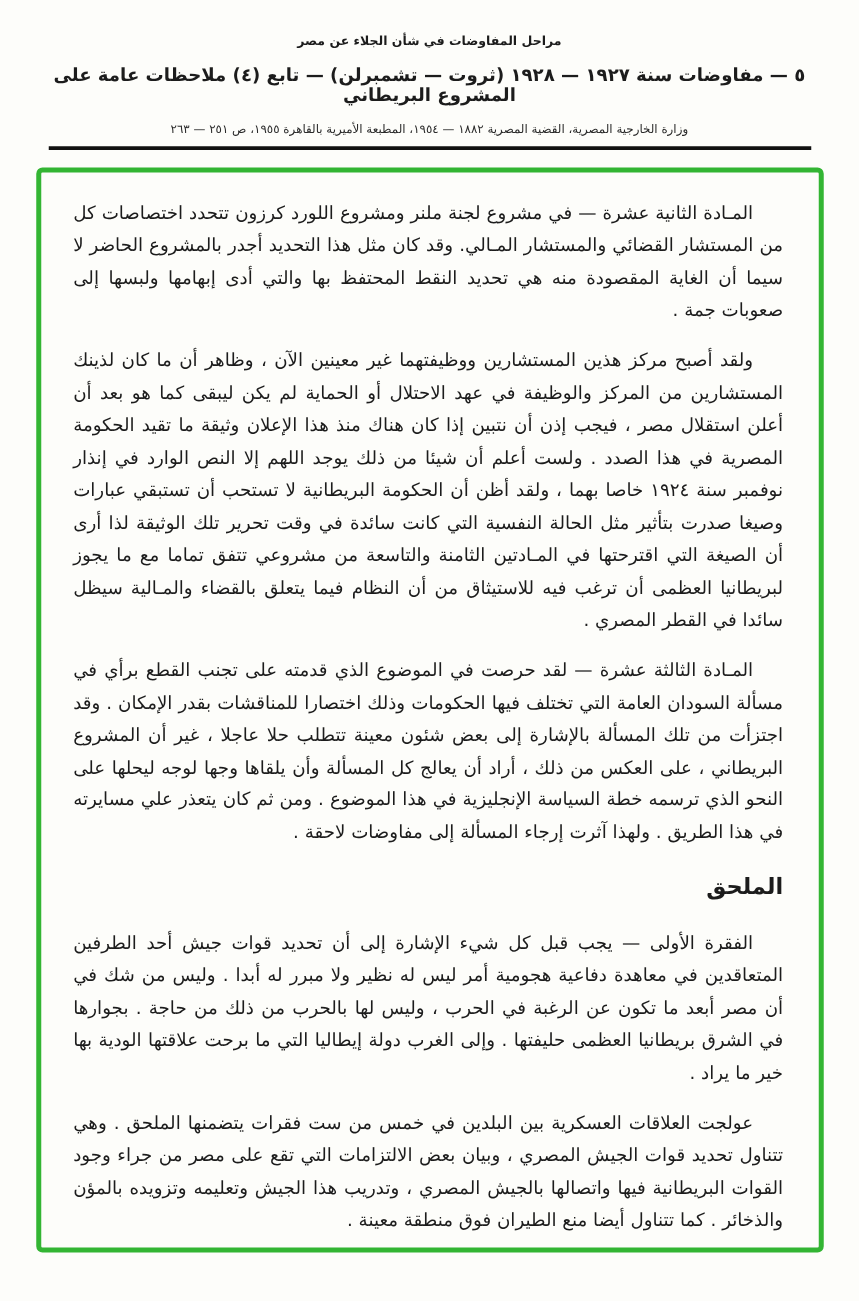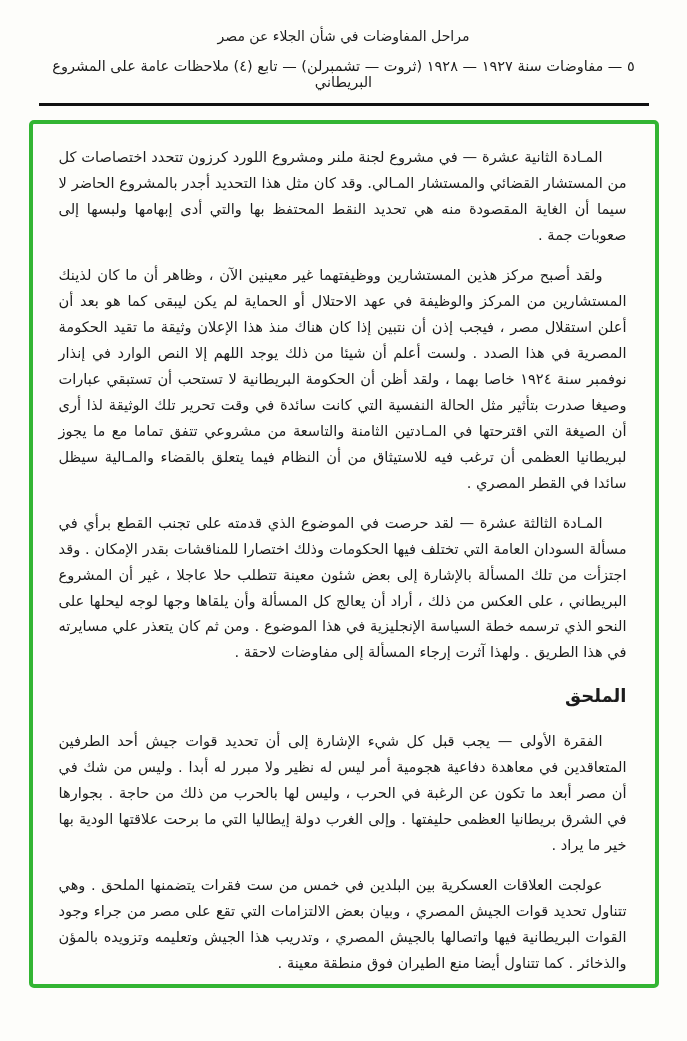--- a/index.html
+++ b/index.html
@@ -19,28 +19,28 @@
   }
   .page{
     width:687px;height:1041px;
     padding:28px 14px 14px 14px;
     position:relative;
   }
   .doc-header{
     text-align:center;
   }
   .title{
-    font-size:14px;
-    font-weight:normal;
+    font-size:10px;
+    font-weight:bold;
     letter-spacing:0.5px;
     margin-bottom:14px;
   }
   .subtitle{
     font-size:14.5px;
-    font-weight:normal;
+    font-weight:bold;
     margin-bottom:13px;
     padding:0 20px;
   }
   .source{
     font-size:9.5px;
     color:#2a2a2a;
     margin-bottom:8px;
   }
   .divider{
     height:3px;
@@ -72,20 +72,21 @@
   }
 </style>
 </head>
 <body>
 
 <div class="page">
 
   <header class="doc-header">
     <div class="title">مراحل المفاوضات في شأن الجلاء عن مصر</div>
     <div class="subtitle">٥ — مفاوضات سنة ١٩٢٧ — ١٩٢٨ (ثروت — تشمبرلن) — تابع (٤) ملاحظات عامة على المشروع البريطاني</div>
+    <div class="source">وزارة الخارجية المصرية، القضية المصرية ١٨٨٢ — ١٩٥٤، المطبعة الأميرية بالقاهرة ١٩٥٥، ص ٢٥١ — ٢٦٣</div>
     <div class="divider"></div>
   </header>
 
   <main class="content-box">
     <p class="para">المـادة الثانية عشرة — في مشروع لجنة ملنر ومشروع اللورد كرزون تتحدد اختصاصات كل من المستشار القضائي والمستشار المـالي. وقد كان مثل هذا التحديد أجدر بالمشروع الحاضر لا سيما أن الغاية المقصودة منه هي تحديد النقط المحتفظ بها والتي أدى إبهامها ولبسها إلى صعوبات جمة .</p>
 
     <p class="para">ولقد أصبح مركز هذين المستشارين ووظيفتهما غير معينين الآن ، وظاهر أن ما كان لذينك المستشارين من المركز والوظيفة في عهد الاحتلال أو الحماية لم يكن ليبقى كما هو بعد أن أعلن استقلال مصر ، فيجب إذن أن نتبين إذا كان هناك منذ هذا الإعلان وثيقة ما تقيد الحكومة المصرية في هذا الصدد . ولست أعلم أن شيئا من ذلك يوجد اللهم إلا النص الوارد في إنذار نوفمبر سنة ١٩٢٤ خاصا بهما ، ولقد أظن أن الحكومة البريطانية لا تستحب أن تستبقي عبارات وصيغا صدرت بتأثير مثل الحالة النفسية التي كانت سائدة في وقت تحرير تلك الوثيقة لذا أرى أن الصيغة التي اقترحتها في المـادتين الثامنة والتاسعة من مشروعي تتفق تماما مع ما يجوز لبريطانيا العظمى أن ترغب فيه للاستيثاق من أن النظام فيما يتعلق بالقضاء والمـالية سيظل سائدا في القطر المصري .</p>
 
     <p class="para">المـادة الثالثة عشرة — لقد حرصت في الموضوع الذي قدمته على تجنب القطع برأي في مسألة السودان العامة التي تختلف فيها الحكومات وذلك اختصارا للمناقشات بقدر الإمكان . وقد اجتزأت من تلك المسألة بالإشارة إلى بعض شئون معينة تتطلب حلا عاجلا ، غير أن المشروع البريطاني ، على العكس من ذلك ، أراد أن يعالج كل المسألة وأن يلقاها وجها لوجه ليحلها على النحو الذي ترسمه خطة السياسة الإنجليزية في هذا الموضوع . ومن ثم كان يتعذر علي مسايرته في هذا الطريق . ولهذا آثرت إرجاء المسألة إلى مفاوضات لاحقة .</p>
 

